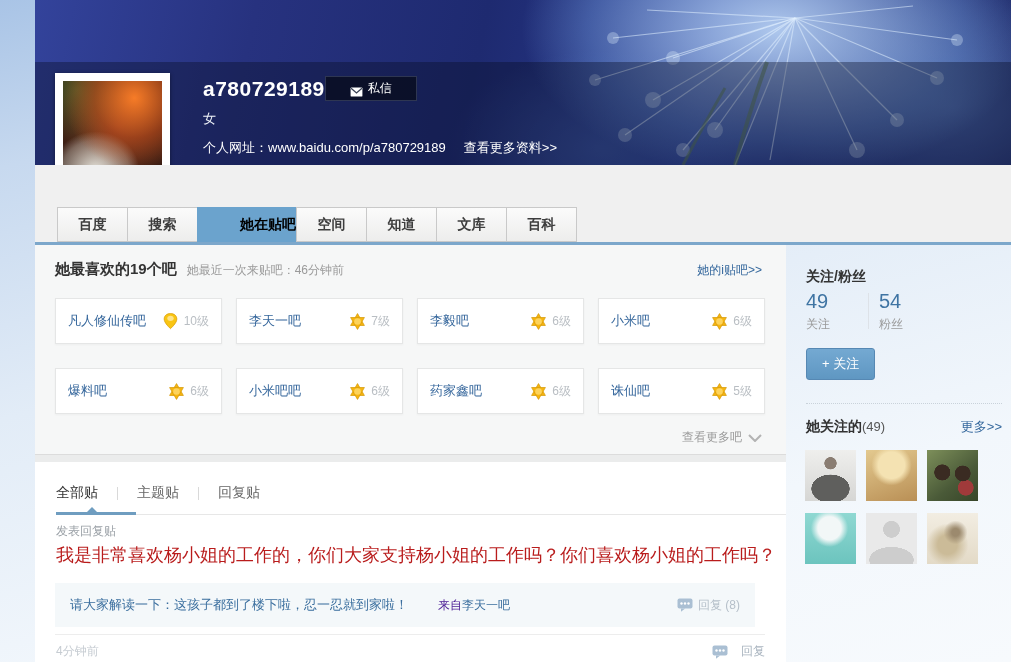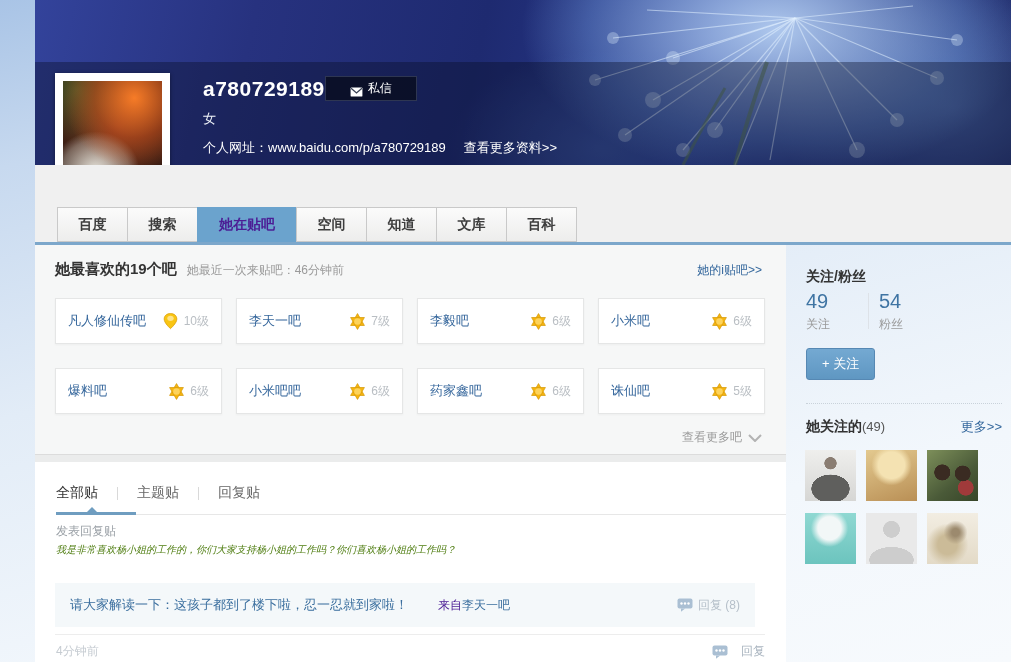--- a/index.html
+++ b/index.html
@@ -38,21 +38,21 @@
     border:1px solid rgba(70,80,110,.6);padding:3px 24px;font-size:12px;color:#fff;cursor:pointer;}
   .gender{margin-top:9px;font-size:13px;color:#eef2f8;}
   .website-row{margin-top:11px;font-size:13px;color:#fff;display:flex;}
   .more-info{margin-left:18px;color:#fff;cursor:pointer;}
 
   
   .top-strip{position:absolute;left:35px;top:165px;width:976px;height:77px;background:#f0f0f0;}
   .nav-tabs{position:absolute;left:58px;top:207px;display:flex;z-index:4;}
   .nav-tab{width:69px;height:33px;line-height:33px;text-align:center;font-size:14px;font-weight:bold;color:#3d3d3d;
     background:linear-gradient(#fbfbfb,#ededec);border:1px solid #c9c9c9;margin-left:-1px;cursor:pointer;}
-  .nav-tab.active{width:98px;background:#6ba3cd;border-color:#6ba3cd;color:#4c1d95;}
+  .nav-tab.active{width:98px;background:#6ba3cd;border-color:#6ba3cd;color:#000000;text-align:right;}
   .tab-underline{position:absolute;left:35px;top:242px;width:976px;height:3px;background:#7ca7cb;}
 
   
   .main-col{position:absolute;left:35px;top:245px;width:751px;height:417px;background:#ebecec;}
   .fav-panel{position:absolute;left:0;top:0;width:751px;height:209px;background:#f6f7f7;border-bottom:1px solid #dcdcdc;}
   .fav-header{position:absolute;left:20px;top:15px;right:24px;display:flex;align-items:baseline;justify-content:center;}
   .fav-title{font-size:15px;font-weight:bold;color:#333;}
   .fav-sub{margin-left:10px;font-size:12px;color:#9a9a9a;}
   .itieba-link{margin-left:auto;font-size:12px;color:#35689d;cursor:pointer;}
 
@@ -70,21 +70,21 @@
   .posts-panel{position:absolute;left:0;top:217px;width:751px;height:200px;background:#fff;}
   .post-tabs{position:absolute;left:21px;top:22px;display:flex;align-items:center;font-size:14px;}
   .post-tab{color:#666;cursor:pointer;}
   .post-tab.active{color:#333;}
   .tab-sep{width:1px;height:13px;background:#d9d9d9;margin:0 19px;}
   .post-tabs-divider{position:absolute;left:21px;right:0;top:52px;height:1px;background:#e7e7e7;}
   .post-tab-underline{position:absolute;left:21px;top:50px;width:80px;height:3px;background:#6f9dc0;}
   .post-tab-underline::before{content:"";position:absolute;left:31px;top:-5px;
     border-left:5px solid transparent;border-right:5px solid transparent;border-bottom:5px solid #6f9dc0;}
   .post-type{position:absolute;left:21px;top:61px;font-size:12px;color:#9aa0a6;}
-  .post-title{position:absolute;left:21px;top:81px;font-size:10px;color:#4d7c0f;cursor:pointer;font-style:italic;}
+  .post-title{position:absolute;left:21px;top:81px;font-size:18px;color:#b91c1c;cursor:pointer;}
   .quote-box{position:absolute;left:20px;top:121px;width:700px;height:44px;background:#f4f8fa;
     display:flex;align-items:center;padding:0 15px;box-sizing:border-box;}
   .quote-text{font-size:13px;color:#3a6e9e;cursor:pointer;}
   .quote-from{margin-left:30px;font-size:12px;color:#4c1d95;}
   .quote-forum{font-size:12px;color:#3a6e9e;cursor:pointer;}
   .quote-reply{margin-left:auto;display:flex;align-items:center;gap:5px;font-size:12px;color:#b5bfc9;cursor:pointer;}
   .post-bottom-divider{position:absolute;left:20px;right:21px;top:172px;height:1px;background:#ededed;}
   .post-time{position:absolute;left:21px;top:181px;font-size:12px;color:#c6ccd2;}
   .post-reply{position:absolute;right:21px;top:181px;display:flex;align-items:center;gap:13px;font-size:12px;color:#a9b4bf;cursor:pointer;}
 

